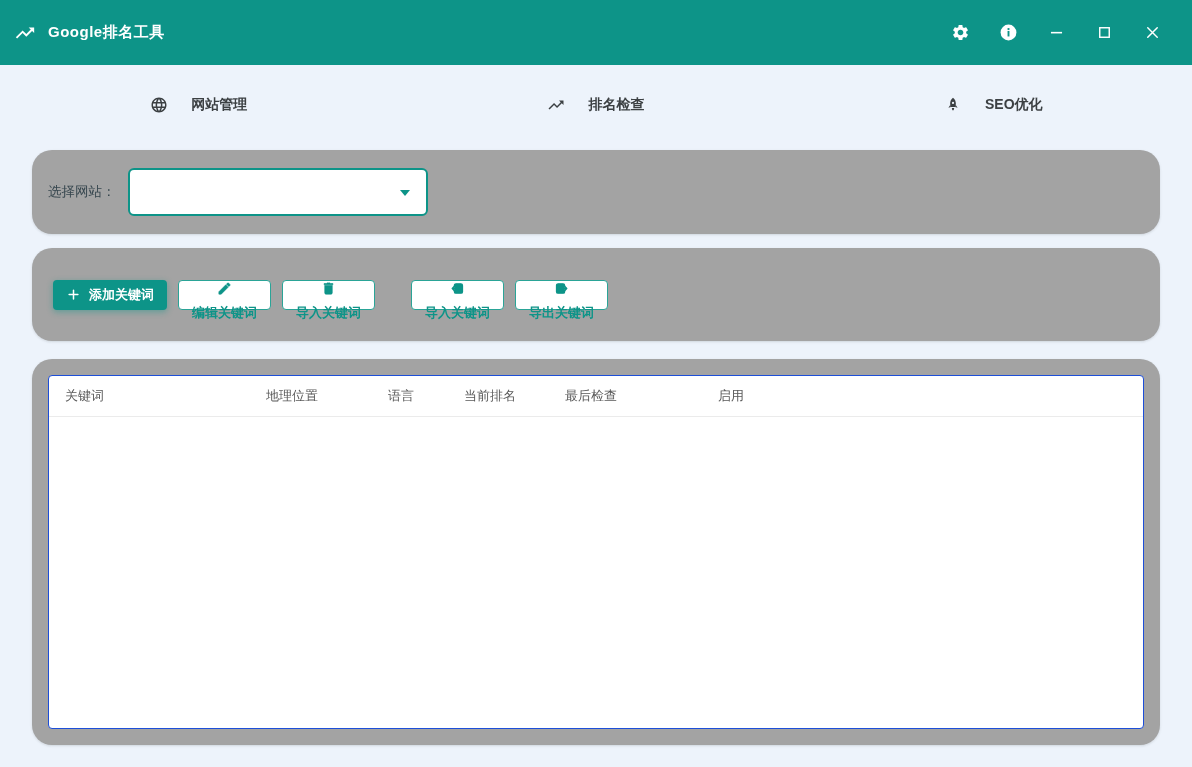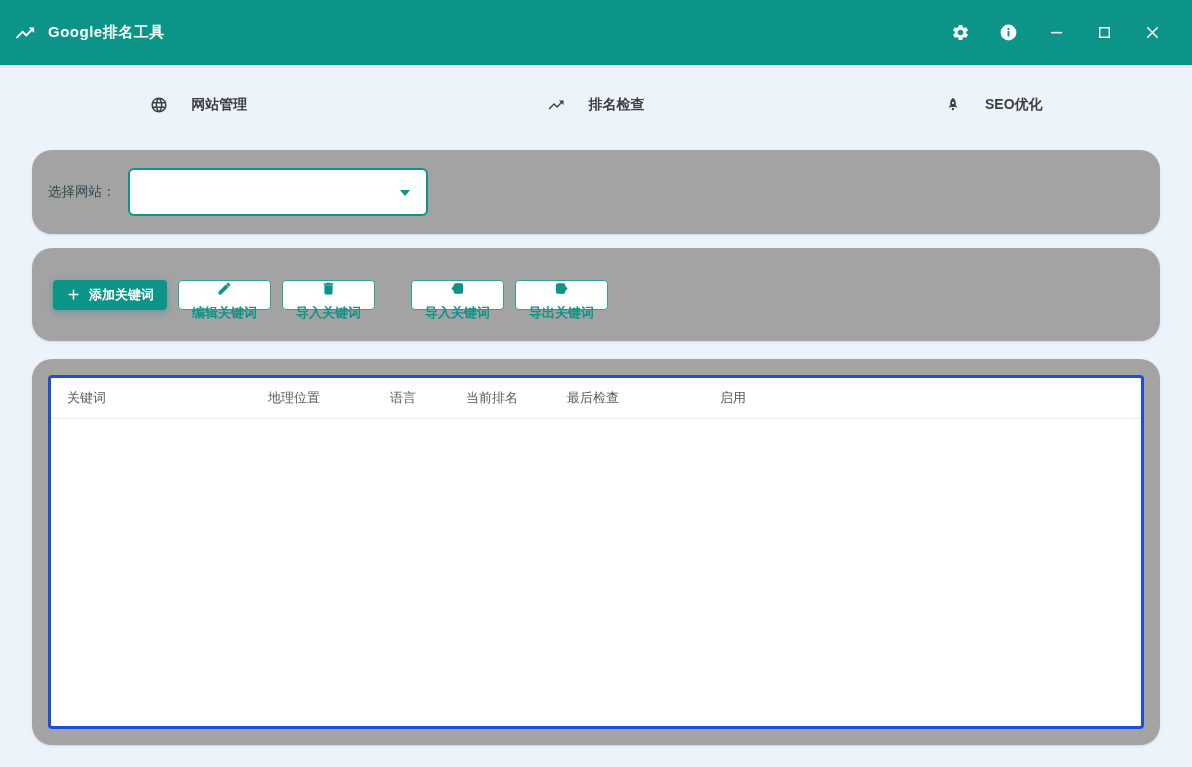--- a/index.html
+++ b/index.html
@@ -73,21 +73,21 @@
     background: #0D9488; color: #fff; border: none;
     box-shadow: 0 2px 6px rgba(13,148,136,.45);
   }
   .btn-primary svg { stroke: #fff; }
   .btn-outline { background: #fff; color: #0D9488; border: 1px solid #2AA497; flex-direction: column; }
   .btn-outline svg { fill: #0D9488; stroke: #0D9488; }
   .btn-import { margin-left: 25px; }
 
   
   .table-card { margin-top: 18px; padding: 16px; }
-  .table-wrap { border: 3px solid #1d4ed8; border-radius: 4px; height: 354px; overflow: hidden; background: #fff; }
+  .table-wrap { border: 1px solid #1d4ed8; border-radius: 4px; height: 354px; overflow: hidden; background: #fff; }
   table { width: 100%; border-collapse: collapse; table-layout: fixed; }
   th {
     text-align: left; font-size: 13px; font-weight: 500; color: #595959;
     padding: 11px 8px 11px 16px; border-bottom: 1px solid #EBEBEB;
     white-space: nowrap; overflow: hidden;
   }
 </style>
 </head>
 <body>
 

